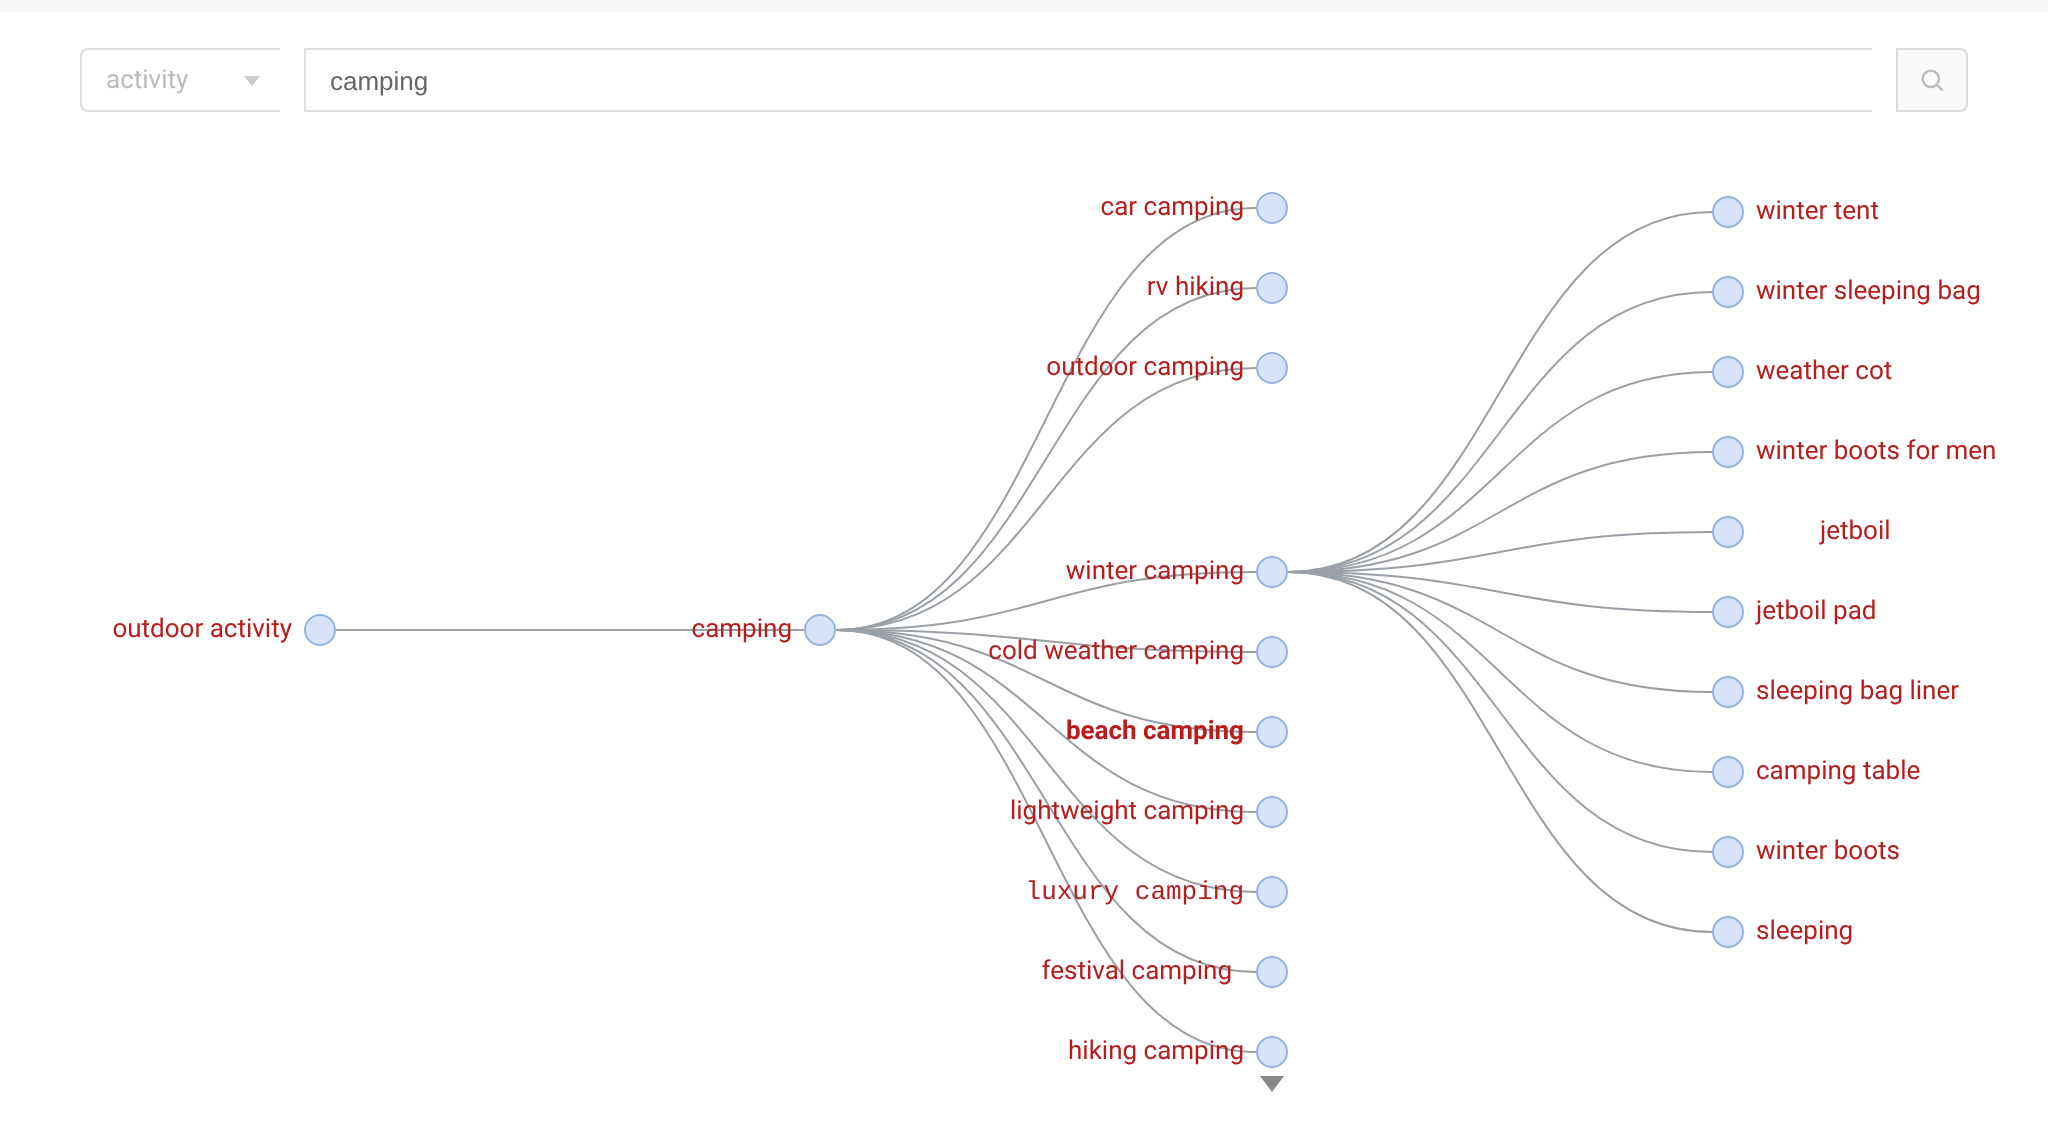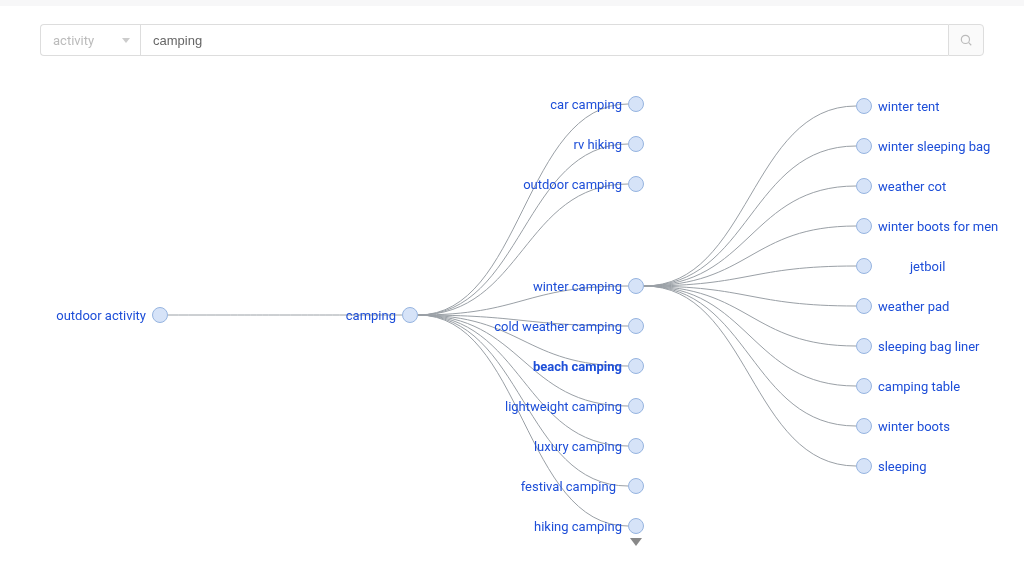--- a/index.html
+++ b/index.html
@@ -1,28 +1,28 @@
 <!DOCTYPE html>
 <html><head>
   <meta charset="utf-8">
   <style>
     * { box-sizing: border-box; margin: 0; padding: 0; }
     body { font-family: -apple-system, BlinkMacSystemFont, "Segoe UI", Roboto, Arial, sans-serif; background: #fff; width: 1024px; height: 570px; overflow: hidden; font-size: 13px; color: #333; }
     .top-strip { height: 6px; background: #f7f7f8; }
-    .search-bar { display: flex; padding: 18px 40px 12px; gap: 0; }
+    .search-bar { display: flex; padding: 18px 40px 12px; gap: 12px; }
     .category-select { position: relative; width: 100px; height: 32px; border: 1px solid #ddd; border-right: none; border-radius: 4px 0 0 4px; display: flex; align-items: center; padding: 0 12px; background: #fff; color: #bbb; font-size: 13px; cursor: pointer; }
     .category-select .chevron { position: absolute; right: 10px; top: 13px; width: 0; height: 0; border-left: 4px solid transparent; border-right: 4px solid transparent; border-top: 5px solid #ccc; }
     .search-input { flex: 1; height: 32px; border: 1px solid #ddd; border-right: none; padding: 0 12px; font-size: 13px; color: #666; outline: none; }
     .search-button { width: 36px; height: 32px; border: 1px solid #ddd; border-radius: 0 4px 4px 0; background: #fafafa; display: flex; align-items: center; justify-content: center; cursor: pointer; }
     .search-button svg { width: 14px; height: 14px; stroke: #bbb; fill: none; stroke-width: 2; }
     .diagram { position: relative; width: 1024px; height: 510px; }
     .edges { position: absolute; top: 0; left: 0; width: 1024px; height: 510px; pointer-events: none; }
     .edge { fill: none; stroke: #9aa0a6; stroke-width: 1; }
     .node { position: absolute; width: 16px; height: 16px; border-radius: 50%; background: #d6e3f8; border: 1px solid #96b4e0; transform: translate(-50%, -50%); cursor: pointer; }
-    .node-label { position: absolute; font-size: 13px; color: #1d4ed8; transform: translateY(-50%); white-space: nowrap; pointer-events: none; }
+    .node-label { position: absolute; font-size: 13px; color: #b91c1c; transform: translateY(-50%); white-space: nowrap; pointer-events: none; }
     .node-label.left { text-align: right; transform: translateY(-50%) translateX(-100%); }
     .arrow-down { position:absolute; width:0; height:0; border-left:6px solid transparent; border-right:6px solid transparent; border-top:8px solid #888; transform:translate(-50%,0); cursor:pointer; }
   </style>
 </head>
 <body>
 
 <div class="top-strip"></div>
 
 <div class="search-bar">
   <div class="category-select">
@@ -75,37 +75,37 @@
       <div class="node-label left" style="top: 116px; left: 622px;">outdoor camping</div>
       <div class="node" style="left: 636px; top: 218px;"></div>
       <div class="node-label left" style="top: 218px; left: 622px;">winter camping</div>
       <div class="node" style="left: 636px; top: 258px;"></div>
       <div class="node-label left" style="top: 258px; left: 622px;">cold weather camping</div>
       <div class="node" style="left: 636px; top: 298px;"></div>
       <div class="node-label left" style="top: 298px; left: 622px; font-weight: bold;">beach camping</div>
       <div class="node" style="left: 636px; top: 338px;"></div>
       <div class="node-label left" style="top: 338px; left: 622px; text-align: right;">lightweight camping</div>
       <div class="node" style="left: 636px; top: 378px;"></div>
-      <div class="node-label left" style="top: 378px; left: 622px;">luxury camping</div>
+      <div class="node-label left" style="top: 378px; left: 622px; font-family: Liberation Mono, monospace;">luxury camping</div>
       <div class="node" style="left: 636px; top: 418px;"></div>
       <div class="node-label left" style="top: 418px; left: 616px;">festival camping</div>
       <div class="node" style="left: 636px; top: 458px;"></div>
       <div class="node-label left" style="top: 458px; left: 622px;">hiking camping</div>
       <div class="node" style="left: 864px; top: 38px;"></div>
       <div class="node-label " style="top: 38px; left: 878px;">winter tent</div>
       <div class="node" style="left: 864px; top: 78px;"></div>
       <div class="node-label " style="top: 78px; left: 878px;">winter sleeping bag</div>
       <div class="node" style="left: 864px; top: 118px;"></div>
       <div class="node-label " style="top: 118px; left: 878px;">weather cot</div>
       <div class="node" style="left: 864px; top: 158px;"></div>
       <div class="node-label " style="top: 158px; left: 878px;">winter boots for men</div>
       <div class="node" style="left: 864px; top: 198px;"></div>
       <div class="node-label " style="top: 198px; left: 878px; padding-left: 32px;">jetboil</div>
       <div class="node" style="left: 864px; top: 238px;"></div>
-      <div class="node-label " style="top: 238px; left: 878px;">weather pad</div>
+      <div class="node-label " style="top: 238px; left: 878px;">jetboil pad</div>
       <div class="node" style="left: 864px; top: 278px;"></div>
       <div class="node-label " style="top: 278px; left: 878px;">sleeping bag liner</div>
       <div class="node" style="left: 864px; top: 318px;"></div>
       <div class="node-label " style="top: 318px; left: 878px;">camping table</div>
       <div class="node" style="left: 864px; top: 358px;"></div>
       <div class="node-label " style="top: 358px; left: 878px;">winter boots</div>
       <div class="node" style="left: 864px; top: 398px;"></div>
       <div class="node-label " style="top: 398px; left: 878px;">sleeping</div>
       <div class="arrow-down" style="left: 636px; top: 470px;"></div>
     </div>

